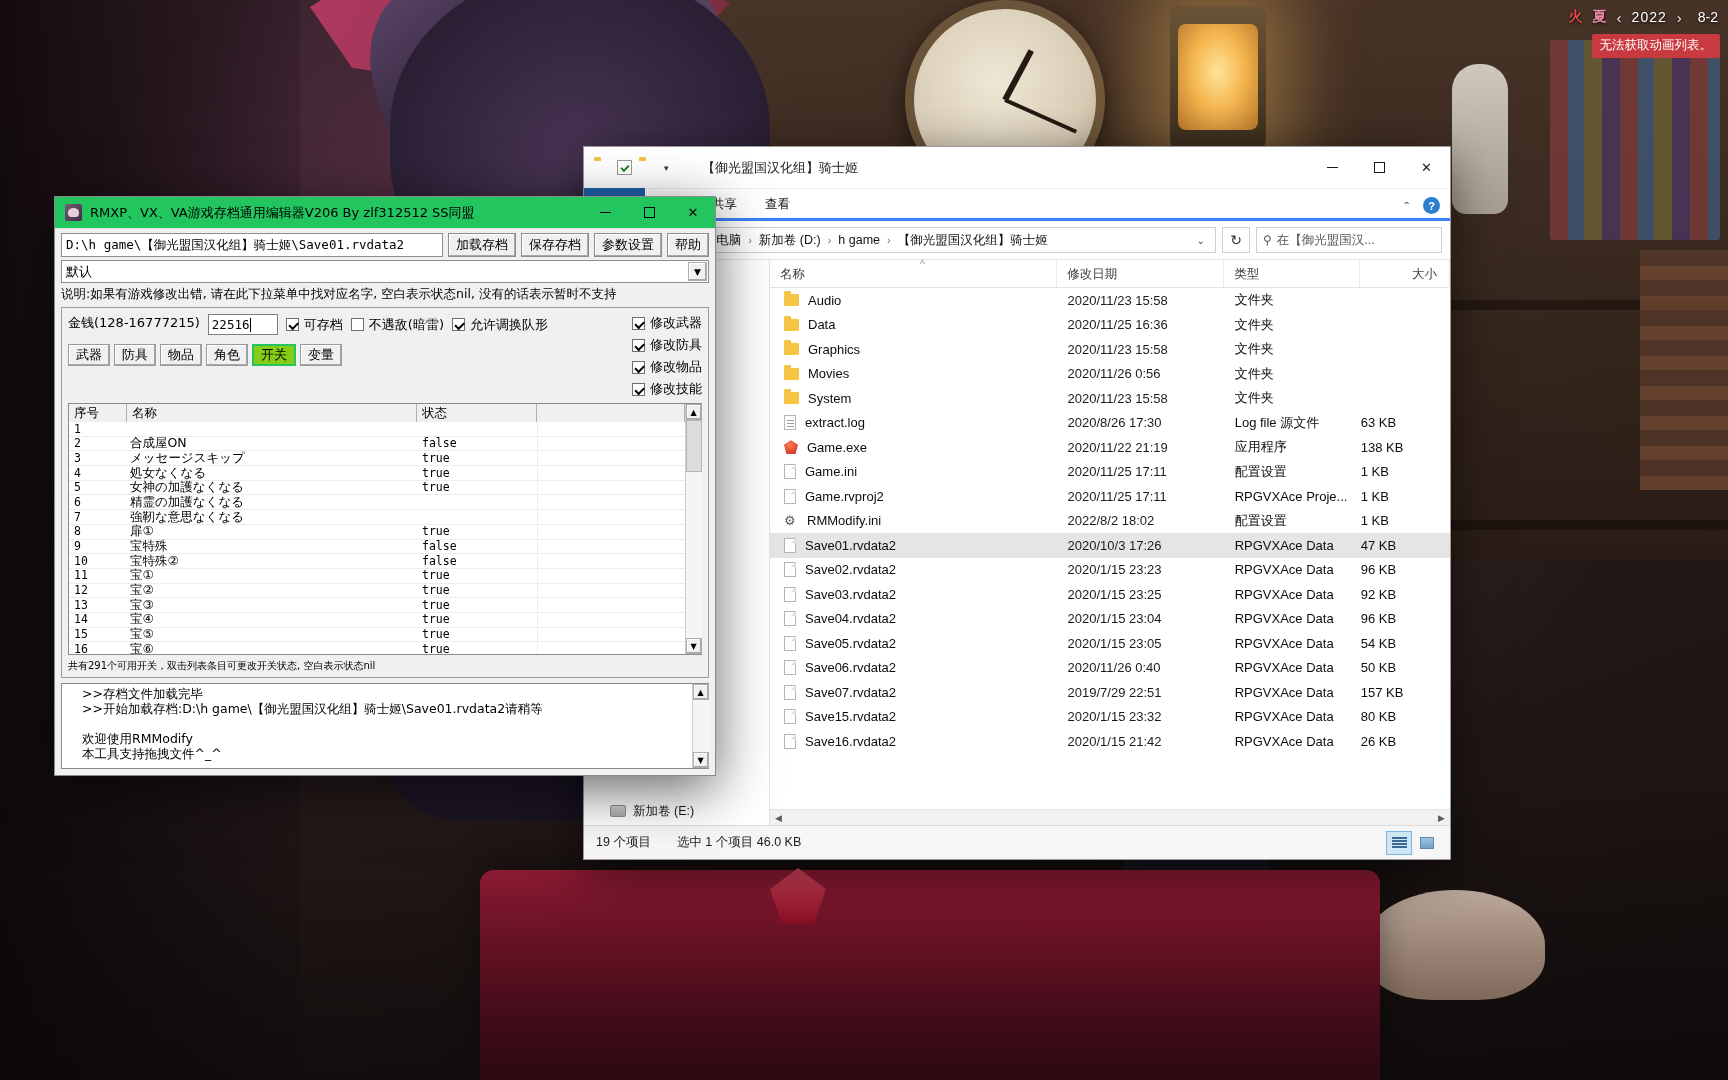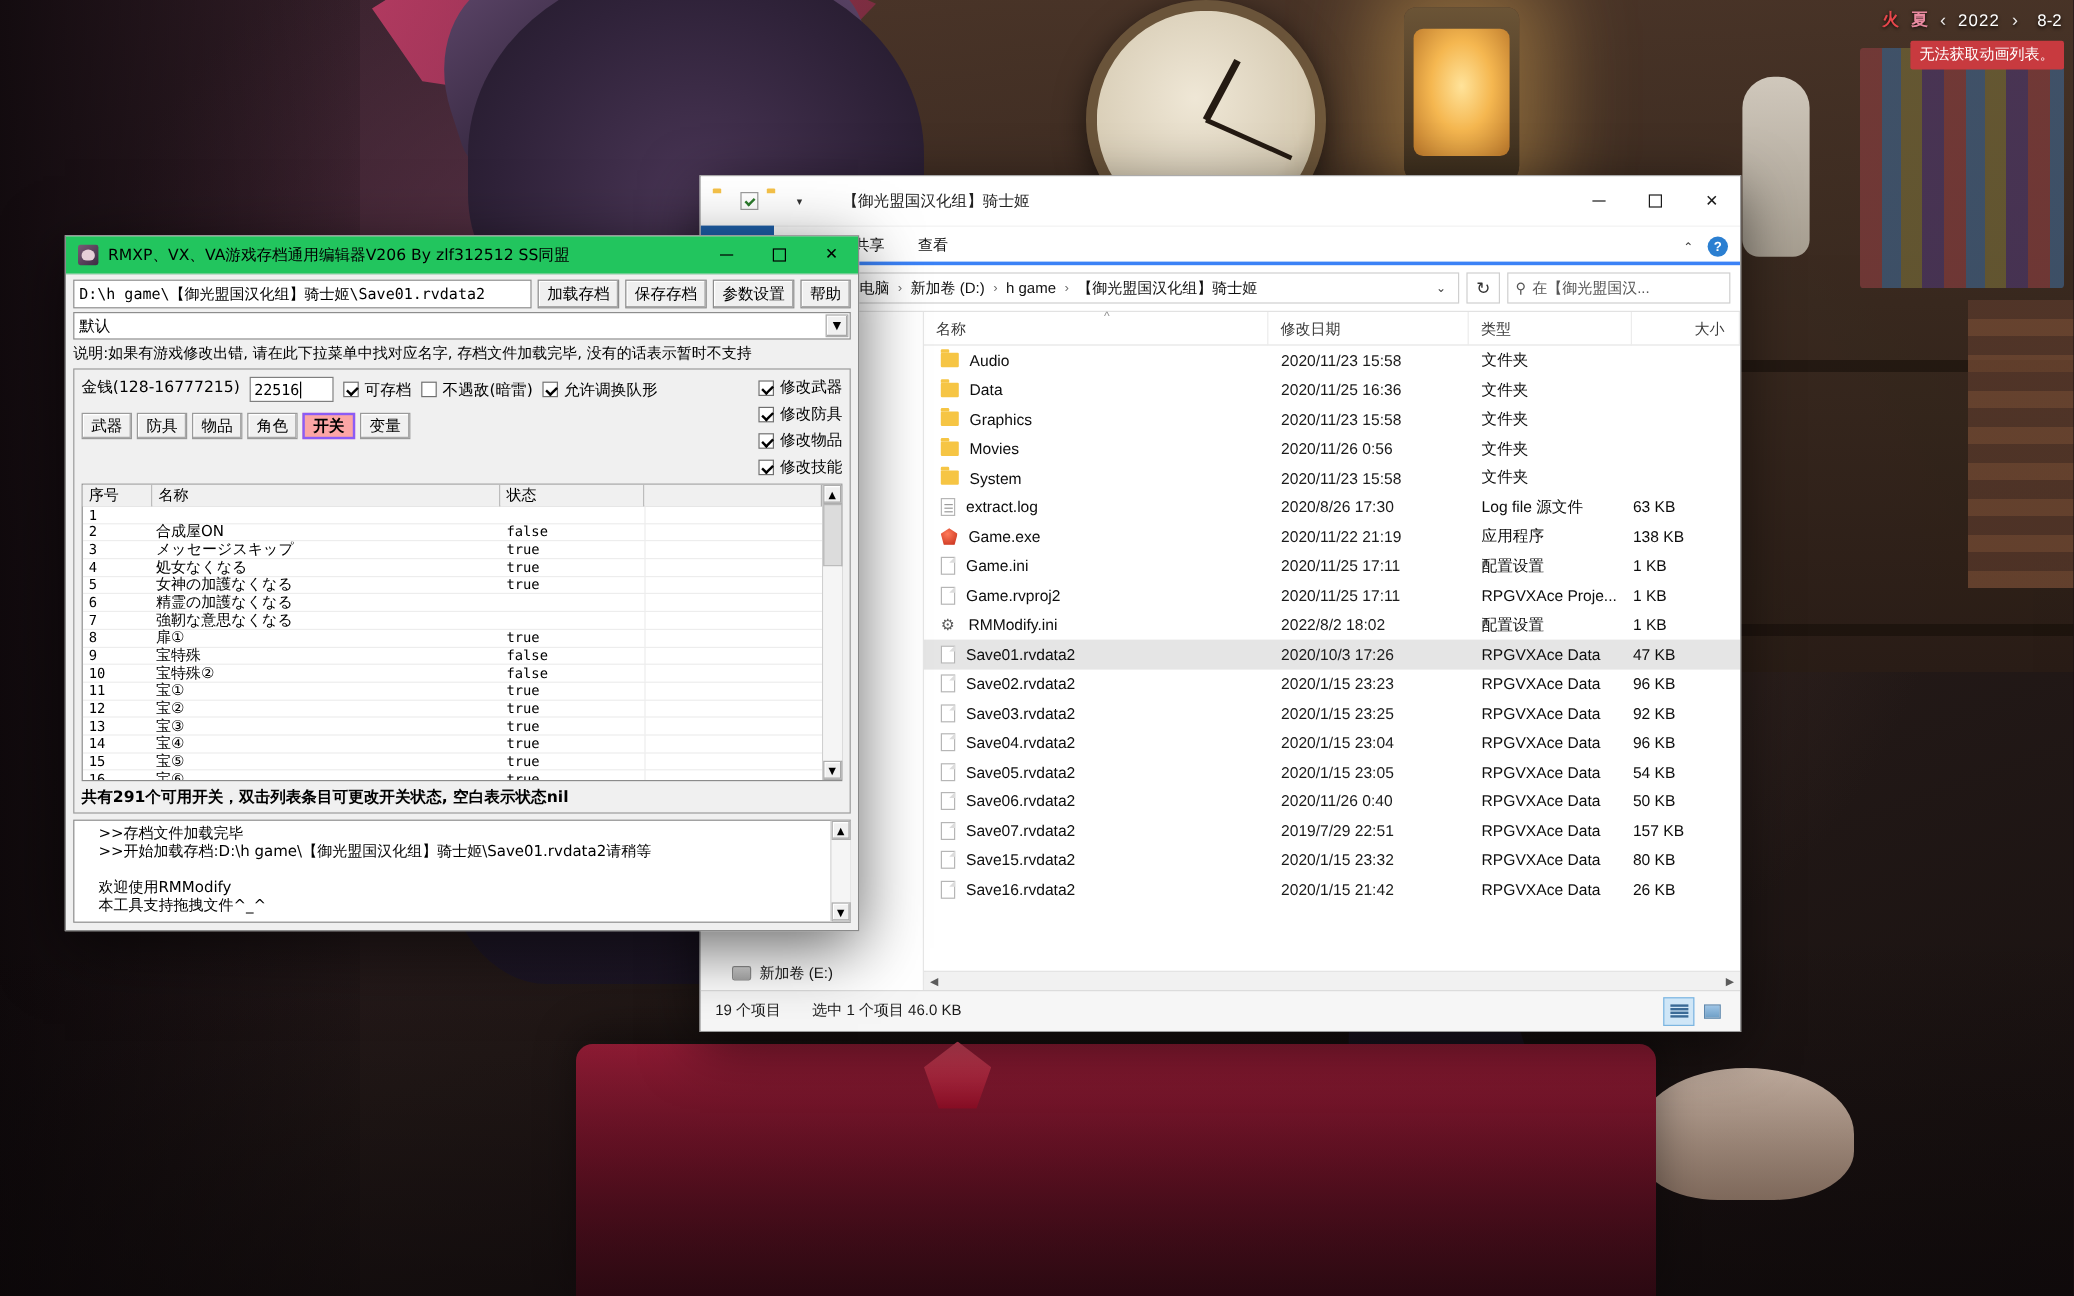--- a/index.html
+++ b/index.html
@@ -375,21 +375,21 @@
     border-left:2px solid #000;border-bottom:2px solid #000;transform:rotate(-45deg);
   }
   .opts-right{ display:flex; flex-direction:column; gap:4px; margin-left:10px; }
 
   .tabs{ display:flex; gap:4px; margin-top:9px; }
   .tab{
     min-width:40px; height:22px; padding:0 7px; background:#f0f0f0; border:1px solid #9a9a9a;
     display:flex; align-items:center; justify-content:center; font-size:13px;
     box-shadow:inset -1px -1px 0 #a8a8a8, inset 1px 1px 0 #fff;
   }
-  .tab.active{ border:2px solid #8b5cf6; box-shadow:none; background:#fca5a5;font-weight:bold; }
+  .tab.active{ border:2px solid #22c55e; box-shadow:none; background:#84cc16; }
 
   .grid-wrap{
     margin-top:5px; flex:1; min-height:0; border:1px solid #8b8b8b; background:#fff; display:flex;
   }
   .grid-cols{ flex:1; display:flex; flex-direction:column; min-width:0; }
   .grid-head{
     height:18px; display:flex; background:#f0f0f0; border-bottom:1px solid #b9b9b9; flex:none;
   }
   .gh{
     height:18px; line-height:17px; font-size:12.5px; padding-left:5px;
@@ -415,21 +415,21 @@
   .vs-btn{
     width:16px;height:16px;background:#f0f0f0;border:1px solid #adadad;font-size:8px;
     display:flex;align-items:center;justify-content:center;
     box-shadow:inset -1px -1px 0 #a8a8a8, inset 1px 1px 0 #fff;
   }
   .vs-thumb{
     width:16px;height:52px;background:#dcdcdc;border:1px solid #b5b5b5;margin-top:0px;
   }
   .vs-track{ flex:1; background:#f5f5f5; width:16px; }
 
-  .grid-note{ margin-top:4px; font-size:13px;font-weight:bold; }
+  .grid-note{ margin-top:4px; font-size:10px; }
 
   .console{
     margin-top:5px; height:86px; border:1px solid #8b8b8b; background:#fff; display:flex;
     font-size:12.5px; flex:none;padding-left:16px;
   }
   .console-text{
     flex:1; padding:2px 4px; line-height:15px; overflow:hidden; white-space:pre-wrap;
     font-family:"DejaVu Sans","Liberation Sans",sans-serif;
   }
 </style>
@@ -784,21 +784,21 @@
       <div class="btn3d">保存存档</div>
       <div class="btn3d">参数设置</div>
       <div class="btn3d" style="min-width:40px;">帮助</div>
     </div>
 
     <div class="combo">
       <span>默认</span>
       <span class="combo-arrow">▼</span>
     </div>
 
-    <div class="note">说明:如果有游戏修改出错, 请在此下拉菜单中找对应名字, 存档文件加载完毕, 没有的话表示暂时不支持</div>
+    <div class="note">说明:如果有游戏修改出错, 请在此下拉菜单中找对应名字, 空白表示状态nil, 没有的话表示暂时不支持</div>
 
     <div class="panel">
 
       <div class="opts">
         <div class="opts-left">
           <div class="money-row">
             <span class="money-lbl">金钱(128-16777215)</span>
             <span class="money-input">
               <span>22516</span>
                 <span class="caret"></span>

